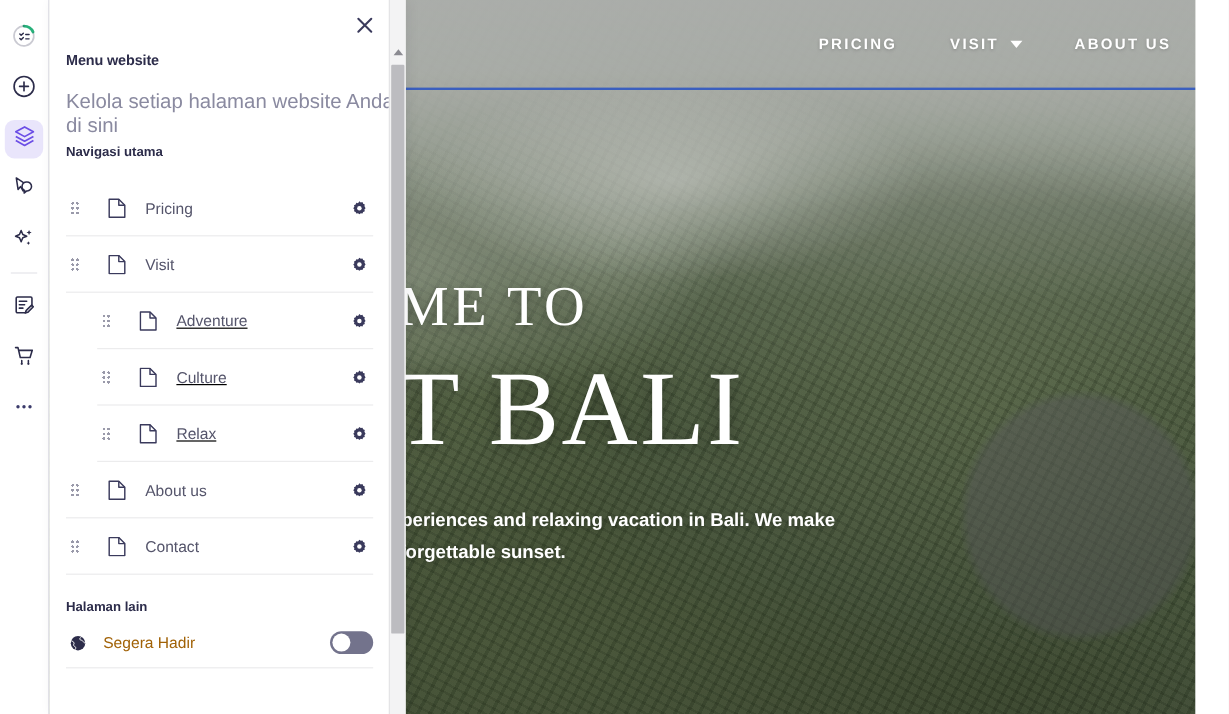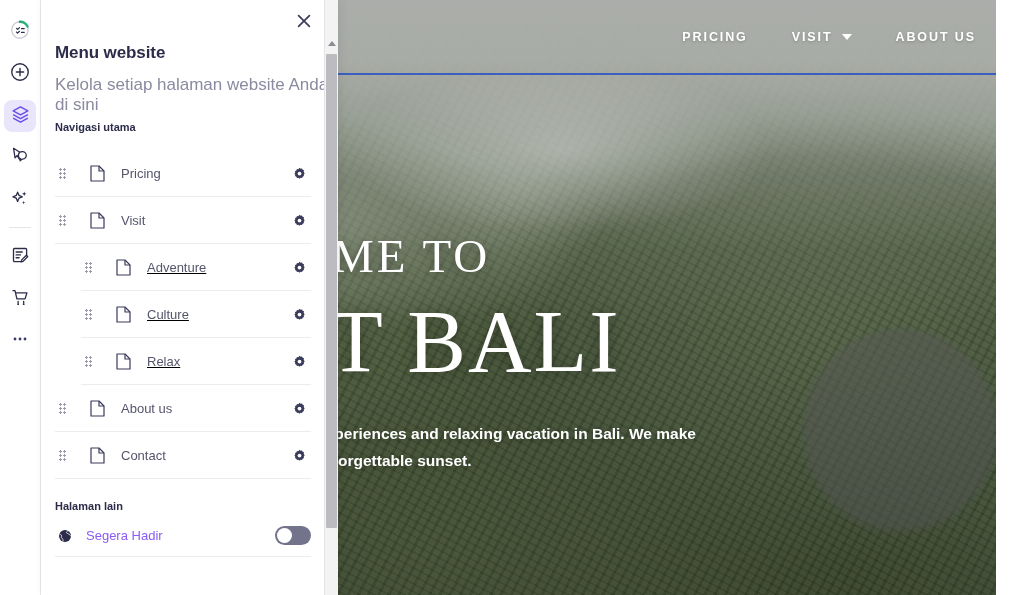--- a/index.html
+++ b/index.html
@@ -128,21 +128,21 @@
     box-shadow: 2px 0 10px rgba(20,20,45,0.07);
   }
   .panel-close {
     position: absolute; top: 11px; right: 22px;
     width: 24px; height: 24px; cursor: pointer;
     display: flex; align-items: center; justify-content: center;
     z-index: 3;
   }
   .panel-title {
     position: absolute; left: 14px; top: 43px;
-    font-size: 17px; font-weight: 700; color: #2c2c4a; letter-spacing: -0.1px;
+    font-size: 12px; font-weight: 700; color: #2c2c4a; letter-spacing: -0.1px;
   }
   .panel-sub {
     position: absolute; left: 14px; top: 75px;
     font-size: 17px; color: #8a8aa0;
   }
   .panel-section-label {
     position: absolute; left: 14px;
     font-size: 11px; font-weight: 700; color: #2c2c4a;
   }
   #nav-label { top: 121px; }
@@ -171,21 +171,21 @@
   .row-doc { width: 28px; flex: 0 0 28px; display: flex; justify-content: center; margin-left: 14px; }
   .row-label { flex: 1 1 auto; font-size: 13px; color: #55556b; margin-left: 10px; }
   .row-gear { width: 24px; flex: 0 0 24px; display: flex; justify-content: center; cursor: pointer; }
 
   #other-label { top: 500px; }
   .other-row {
     position: absolute; left: 14px; top: 521px; width: 256px;
     display: flex; align-items: center; height: 29px;
   }
   .globe-wrap { width: 20px; display: flex; justify-content: center; }
-  .other-label-text { flex: 1 1 auto; font-size: 13px; color: #8b5cf6; margin-left: 11px; }
+  .other-label-text { flex: 1 1 auto; font-size: 13px; color: #a16207; margin-left: 11px; }
   .toggle {
     width: 36px; height: 19px; border-radius: 10px; background: #73738c;
     position: relative; cursor: pointer; flex: 0 0 36px;
   }
   .toggle .knob {
     position: absolute; top: 2px; left: 2px;
     width: 15px; height: 15px; border-radius: 50%; background: #ffffff;
   }
   .other-sep { position: absolute; left: 14px; top: 556px; width: 256px; height: 1px; background: #ececed; }
   .other-hint {

